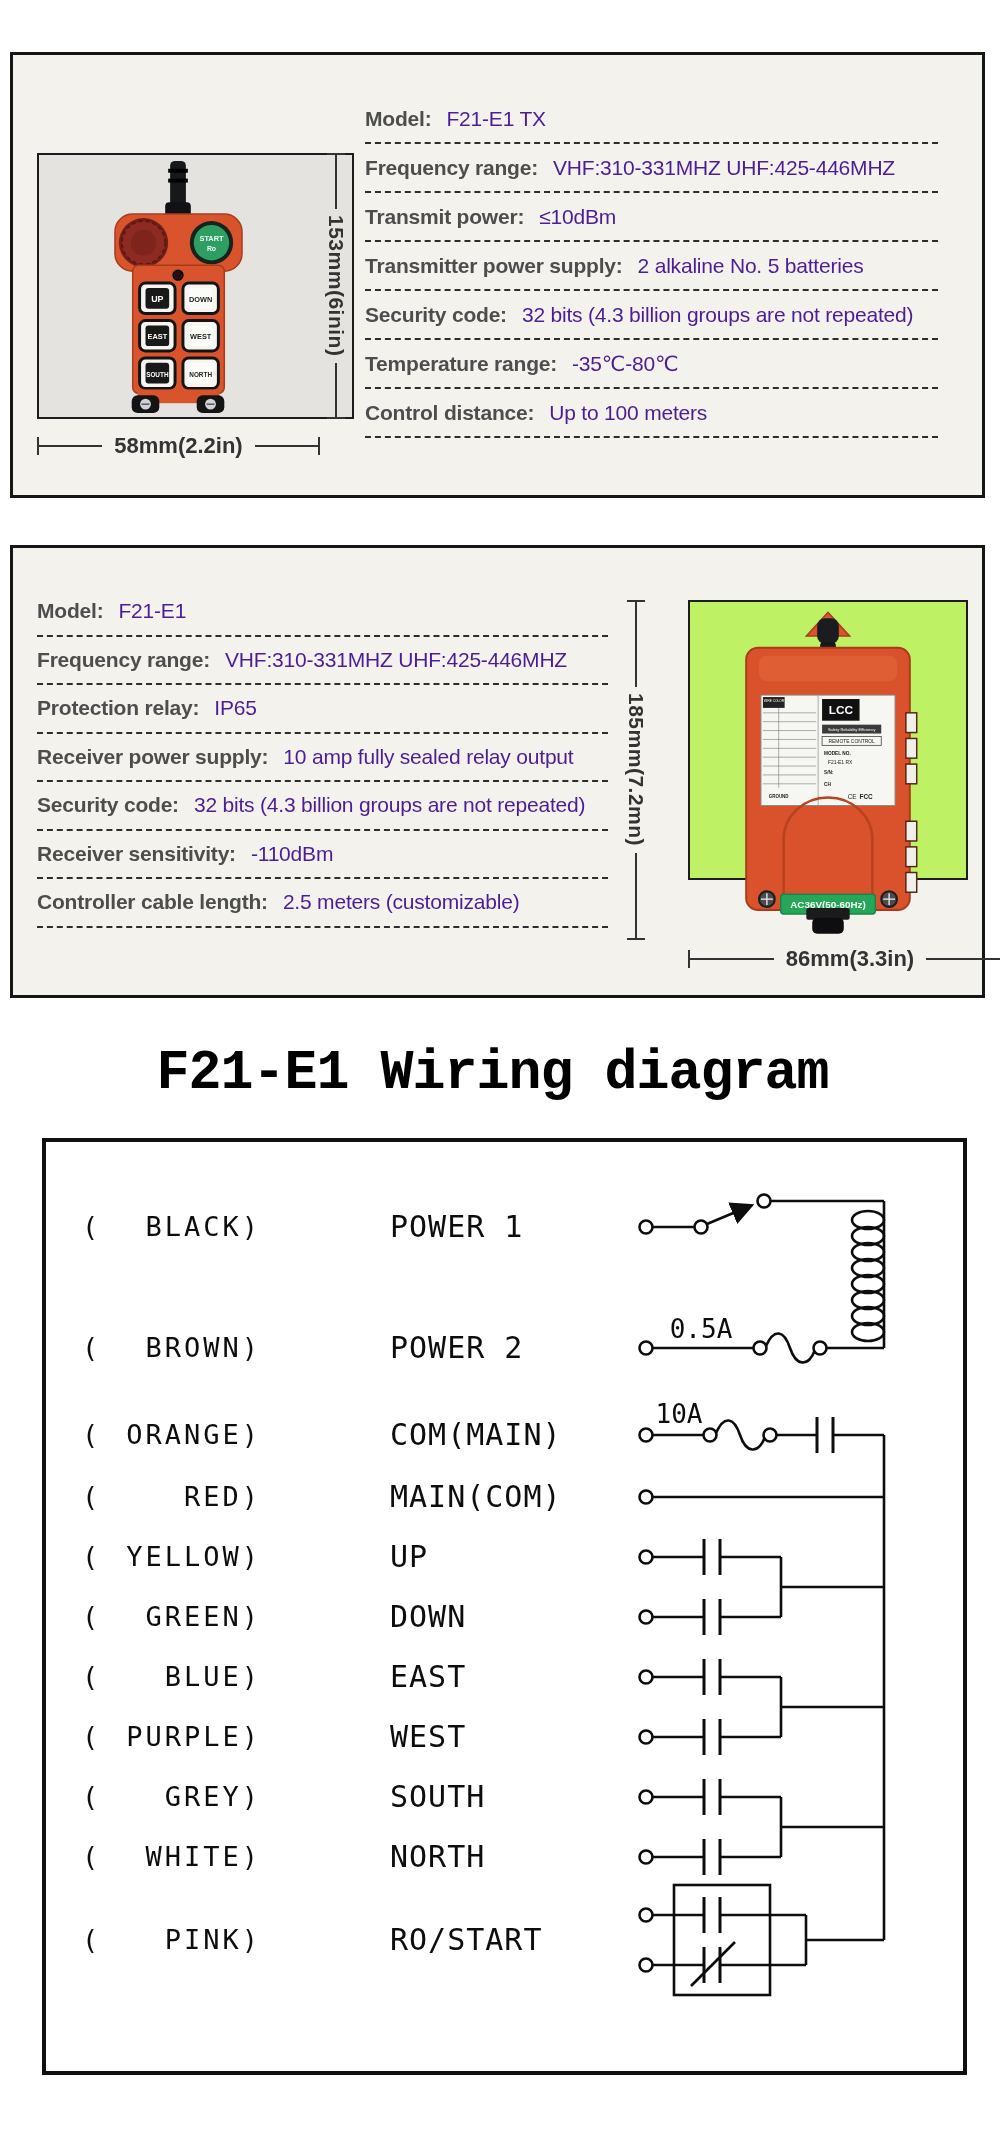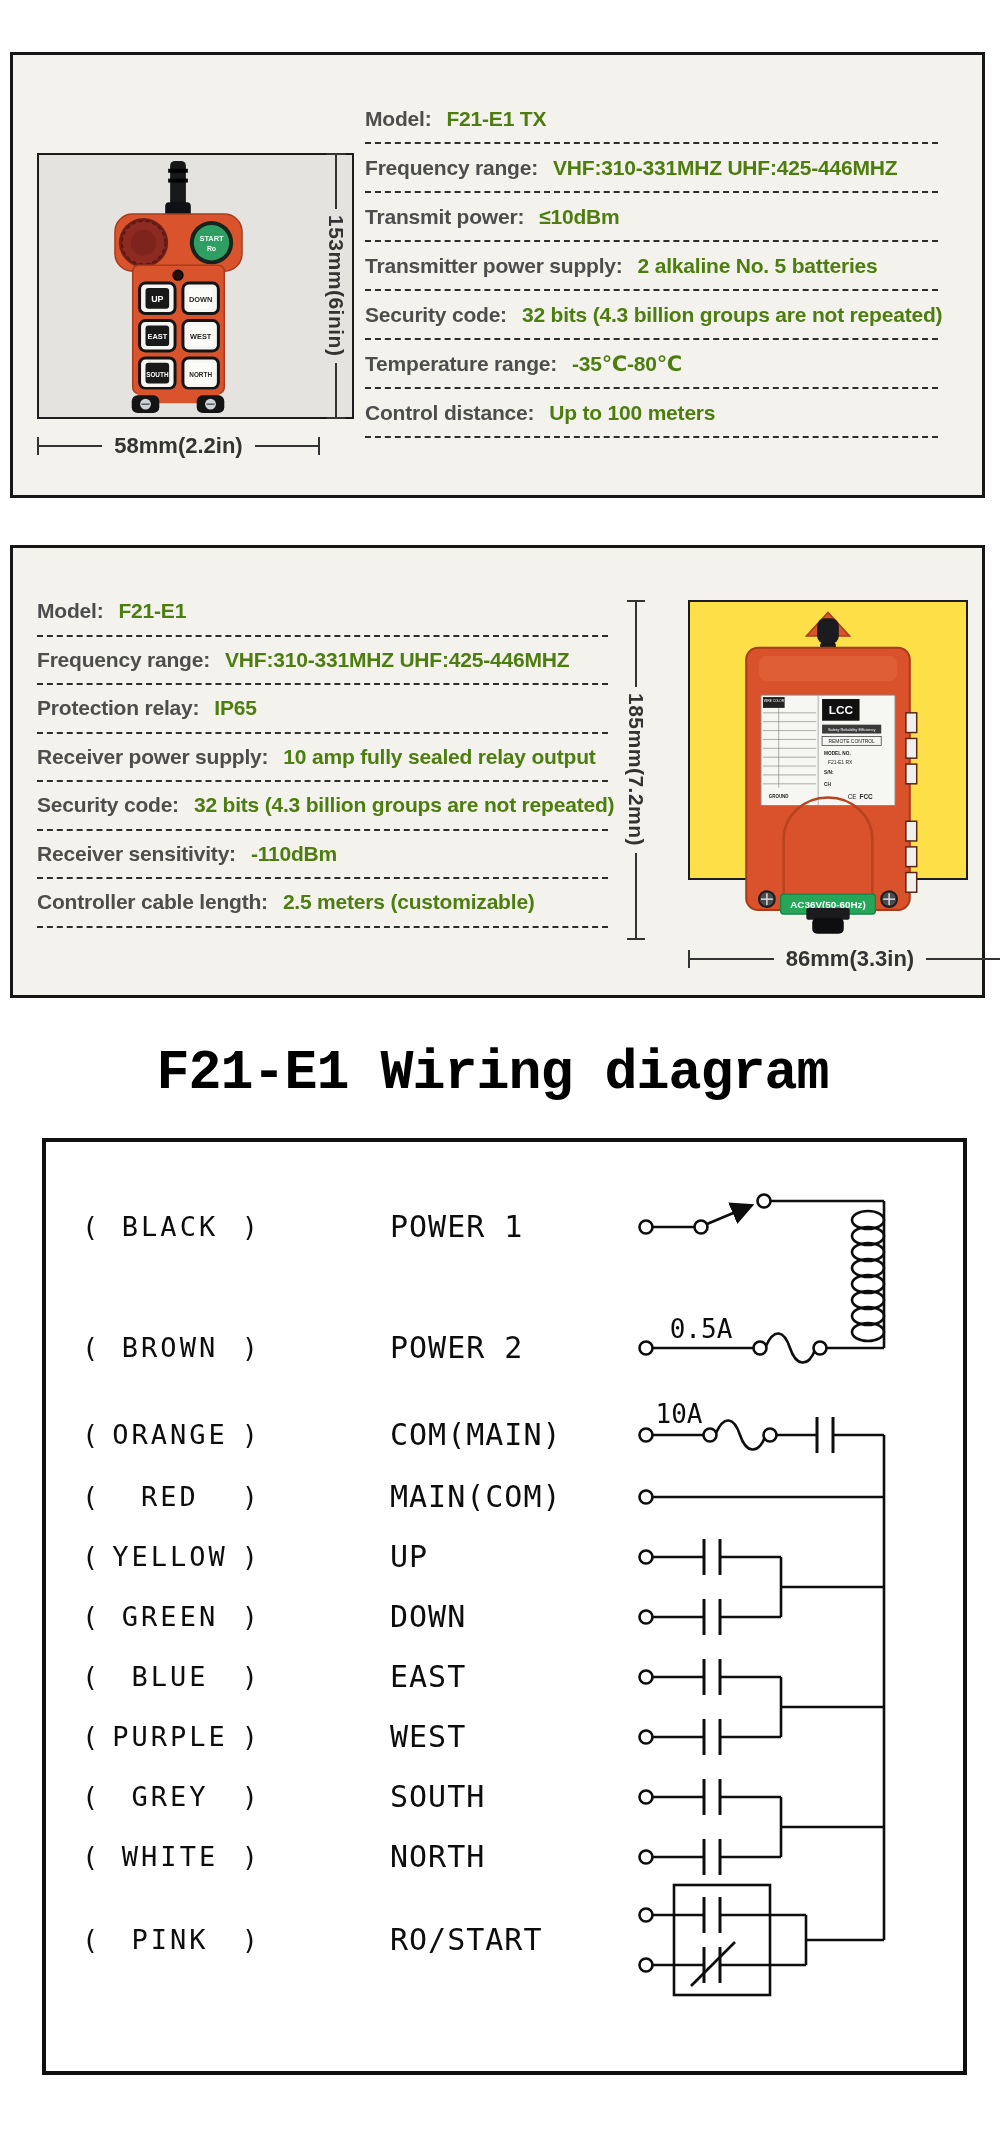--- a/index.html
+++ b/index.html
@@ -5,21 +5,21 @@
   * { box-sizing: border-box; margin: 0; padding: 0; }
   body { background:#fff; font-family:"Liberation Sans","DejaVu Sans",sans-serif; color:#111; }
   #canvas { position:relative; width:1000px; height:2151px; background:#fff; overflow:hidden; }
 
   .specbox { position:absolute; background:#f3f2ec; border:3px solid #161616; }
   #box-tx { left:10px; top:52px;  width:975px; height:446px; }
   #box-rx { left:10px; top:545px; width:975px; height:453px; }
 
   .photo-panel { position:absolute; border:2px solid #1c1c1c; }
   #tx-photo { left:24px;  top:98px;  width:317px; height:266px; background:#e4e3e0; }
-  #rx-photo { left:675px; top:52px;  width:280px; height:280px; background:#fde047; }
+  #rx-photo { left:675px; top:52px;  width:280px; height:280px; background:#bef264; }
 
   
   .vdim { position:absolute; display:flex; flex-direction:column; align-items:center; }
   .vdim .tick  { width:18px; height:2px; background:#333; }
   .vdim .vline { width:2px; flex:1; background:#333; }
   .vdim .vtext { writing-mode:vertical-rl; font-size:21px; font-weight:bold; color:#333; padding:6px 0; white-space:nowrap; letter-spacing:0.5px; }
   #tx-vdim { left:312px; top:98px; height:266px; width:22px; }
   #rx-vdim { left:612px; top:52px; height:340px; width:22px; }
 
   .hdim { position:absolute; display:flex; align-items:center; height:26px; }
@@ -30,33 +30,33 @@
   #rx-hdim { left:675px; top:398px; width:324px; }
 
   
   .specs { position:absolute; }
   #tx-specs { left:352px; top:40px; width:573px; }
   #rx-specs { left:24px;  top:40px; width:571px; }
   .spec-row { display:flex; align-items:center; border-bottom:2px dashed #2d2d2d; white-space:nowrap; }
   #tx-specs .spec-row { height:49px; }
   #rx-specs .spec-row { height:48.5px; }
   .spec-label { font-size:21px; font-weight:bold; color:#4d4d4d; letter-spacing:-0.2px; }
-  .spec-value { font-size:21px; font-weight:bold; color:#4d7c0f; letter-spacing:-0.2px; margin-left:15px; }
+  .spec-value { font-size:21px; font-weight:normal; color:#4c1d95; letter-spacing:-0.2px; margin-left:15px; }
 
   
   #wiring-title { position:absolute; left:0; top:1042px; width:985px; text-align:center;
                   font-size:55px; font-weight:bold; color:#000; letter-spacing:-1px;font-family:Liberation Mono, monospace; }
   #wbox { position:absolute; left:42px; top:1138px; width:925px; height:937px;
           background:#fff; border:4px solid #101010; }
   #wsvg { position:absolute; left:0; top:0; width:917px; height:929px; }
   .wrow { position:absolute; left:0; width:100%; height:36px; }
   .wire { position:absolute; left:36px; top:0; width:176px; display:flex; align-items:center;
           font-family:"DejaVu Sans Mono","Liberation Mono",monospace; font-size:27px; color:#0d0d0d; }
   .wire .pn { flex:0 0 auto; }
-  .wire .wname { flex:1; text-align:center; letter-spacing:3px; }
+  .wire .wname { flex:1; text-align:right; letter-spacing:3px; }
   .wfunc { position:absolute; left:344px; top:0; height:36px; display:flex; align-items:center;
            font-family:"DejaVu Sans Mono","Liberation Mono",monospace; font-size:30px; color:#0d0d0d; letter-spacing:1px; }
   .wrow, .wire, .wfunc { line-height:36px; }
 </style>
 </head>
 <body>
 
 <div id="canvas">
 
   <div id="box-tx" class="specbox">

